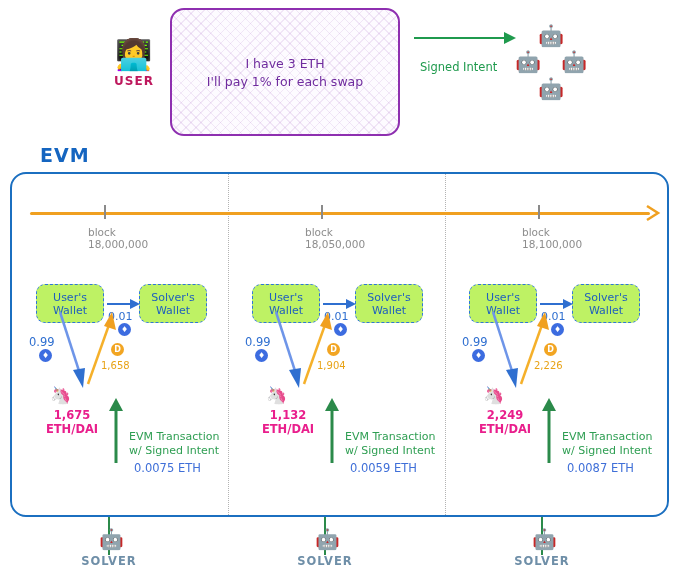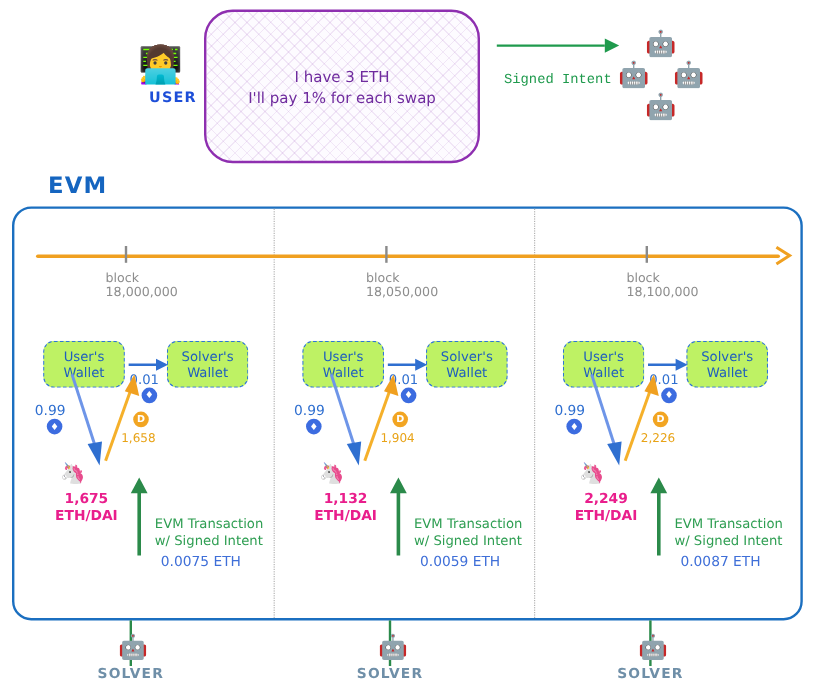--- a/index.html
+++ b/index.html
@@ -5,39 +5,39 @@
   html,body{margin:0;padding:0;}
   body{
     width:679px;height:579px;position:relative;overflow:hidden;
     background:#ffffff;
     font-family:"DejaVu Sans", sans-serif;
   }
   .abs{position:absolute;}
 
   
   #user-avatar{left:104px;top:38px;width:60px;text-align:center;font-size:30px;line-height:34px;}
-  #user-label{left:104px;top:74px;width:60px;text-align:right;color:#1d4ed8;font-size:12px;letter-spacing:1px;font-weight:600;}
+  #user-label{left:104px;top:74px;width:60px;text-align:center;color:#be185d;font-size:12px;letter-spacing:1px;font-weight:600;}
 
   
   #intent-box{
     left:170px;top:8px;width:230px;height:128px;
-    border:2px solid #8e2fb0;border-radius:24px;
+    border:2px solid #8e2fb0;border-radius:14px;
     background-color:#fdfbff;
     background-image:
       repeating-linear-gradient(45deg, rgba(160,90,190,.13) 0 1px, transparent 1px 7px),
       repeating-linear-gradient(-45deg, rgba(160,90,190,.13) 0 1px, transparent 1px 7px);
     box-sizing:border-box;
     display:flex;flex-direction:column;justify-content:center;align-items:center;
     gap:3px;
   }
   #intent-box div{color:#6f2b9e;font-size:12.5px;text-align:center;line-height:15px;padding:0 8px;}
 
   
   #signed-intent-arrow{left:412px;top:30px;}
-  #signed-intent-label{left:420px;top:60px;color:#1f9a4d;font-size:11.5px;font-family:Liberation Mono, monospace;}
+  #signed-intent-label{left:420px;top:60px;color:#1f9a4d;font-size:11.5px;}
 
   
   .solver-emoji{font-size:21px;line-height:21px;}
   #cluster-top{left:538px;top:26px;}
   #cluster-left{left:515px;top:52px;}
   #cluster-right{left:561px;top:52px;}
   #cluster-bottom{left:538px;top:79px;}
 
   
   #evm-label{left:40px;top:144px;color:#1565c0;font-size:19px;font-weight:700;letter-spacing:1px;}

